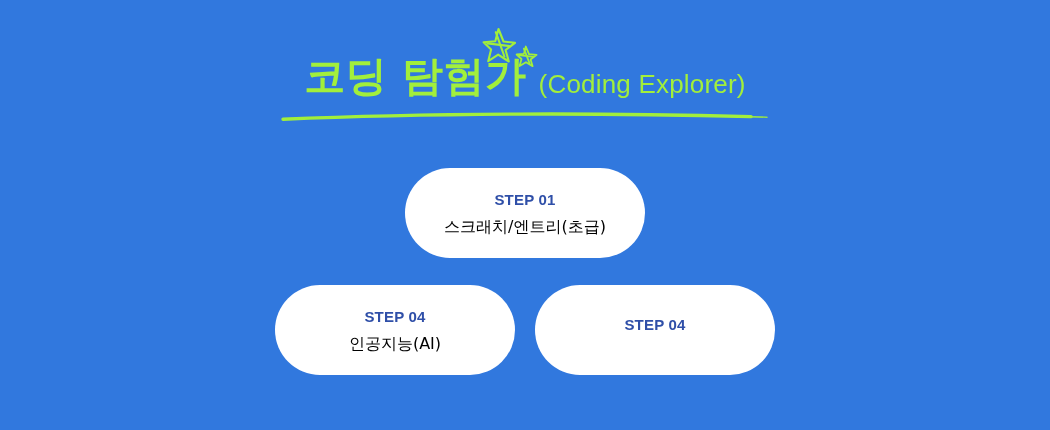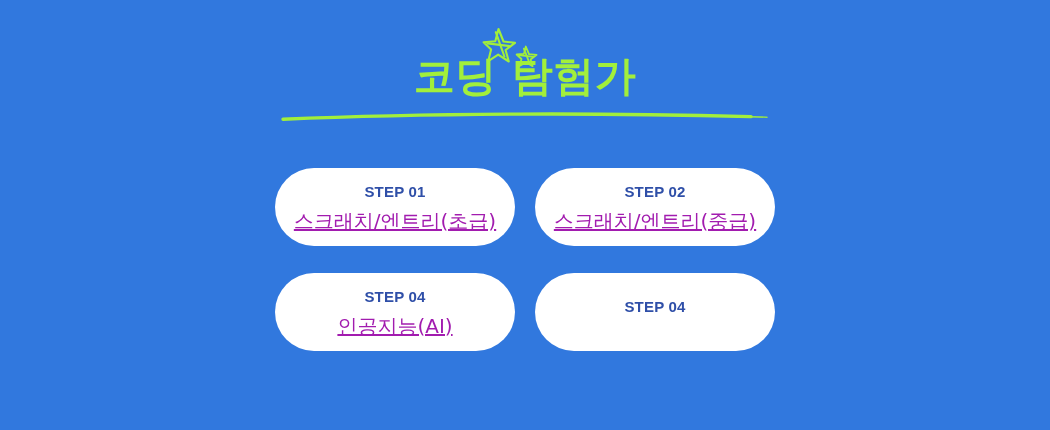--- a/index.html
+++ b/index.html
@@ -95,21 +95,21 @@
     display: flex;
     justify-content: center;
     gap: 20px;
   }
 
   .step-row.row-1 { margin-top: 28px; }
   .step-row.row-2 { margin-top: 27px; }
 
   .step-card {
     width: 240px;
-    height: 78px;
+    height: 90px;
     background: #ffffff;
     border-radius: 45px;
     display: flex;
     flex-direction: column;
     align-items: center;
     justify-content: center;
     box-sizing: border-box;
     padding: 0 14px;
   }
 
@@ -119,37 +119,37 @@
     font-weight: 700;
     color: #2f4fa8;
     letter-spacing: 0.2px;
     line-height: 1;
     margin-bottom: 12px;
     white-space: nowrap;
   }
 
   .step-desc {
     font-family: "DejaVu Sans", "Liberation Sans", sans-serif;
-    font-size: 20px;
+    font-size: 16px;
     font-weight: 400;
-    color: #a21caf;
+    color: #000000;
     line-height: 1;
     white-space: nowrap;
-    text-decoration: underline;
   }
 </style>
 </head>
 <body>
 
 <div id="poster">
 
   <div class="header">
 
     <div class="title-wrap">
       <span class="title-ko">코딩 탐험가</span>
+      <span class="title-en">(Coding Explorer)</span>
     </div>
 
     <svg class="underline" viewBox="0 0 488 14" preserveAspectRatio="none">
       <path d="M2,9.2 C70,6.4 150,4.6 236,4.1 C318,3.7 398,4.8 470,6.6" fill="none" stroke="#a2ef3b" stroke-width="3.4" stroke-linecap="round"></path>
       <path d="M238,3.9 C320,3.6 404,4.9 486,7.2" fill="none" stroke="#a2ef3b" stroke-width="1.6" stroke-linecap="round" opacity="0.85"></path>
       <path d="M6,8.6 C74,6.0 152,4.3 238,3.9" fill="none" stroke="#a2ef3b" stroke-width="1.3" stroke-linecap="round" opacity="0.7"></path>
     </svg>
 
     <svg class="stars" viewBox="0 0 60 42">
       <g stroke="#a2ef3b" stroke-width="2.1" fill="none" stroke-linecap="round" stroke-linejoin="round">
@@ -168,24 +168,20 @@
 
   <div class="steps">
 
     <div class="step-row row-1">
 
       <div class="step-card">
         <div class="step-label">STEP 01</div>
         <div class="step-desc">스크래치/엔트리(초급)</div>
       </div>
 
-      <div class="step-card">
-        <div class="step-label">STEP 02</div>
-        <div class="step-desc">스크래치/엔트리(중급)</div>
-      </div>
 
 
     </div>
 
     <div class="step-row row-2">
 
       <div class="step-card">
         <div class="step-label">STEP 04</div>
         <div class="step-desc">인공지능(AI)</div>
       </div>

